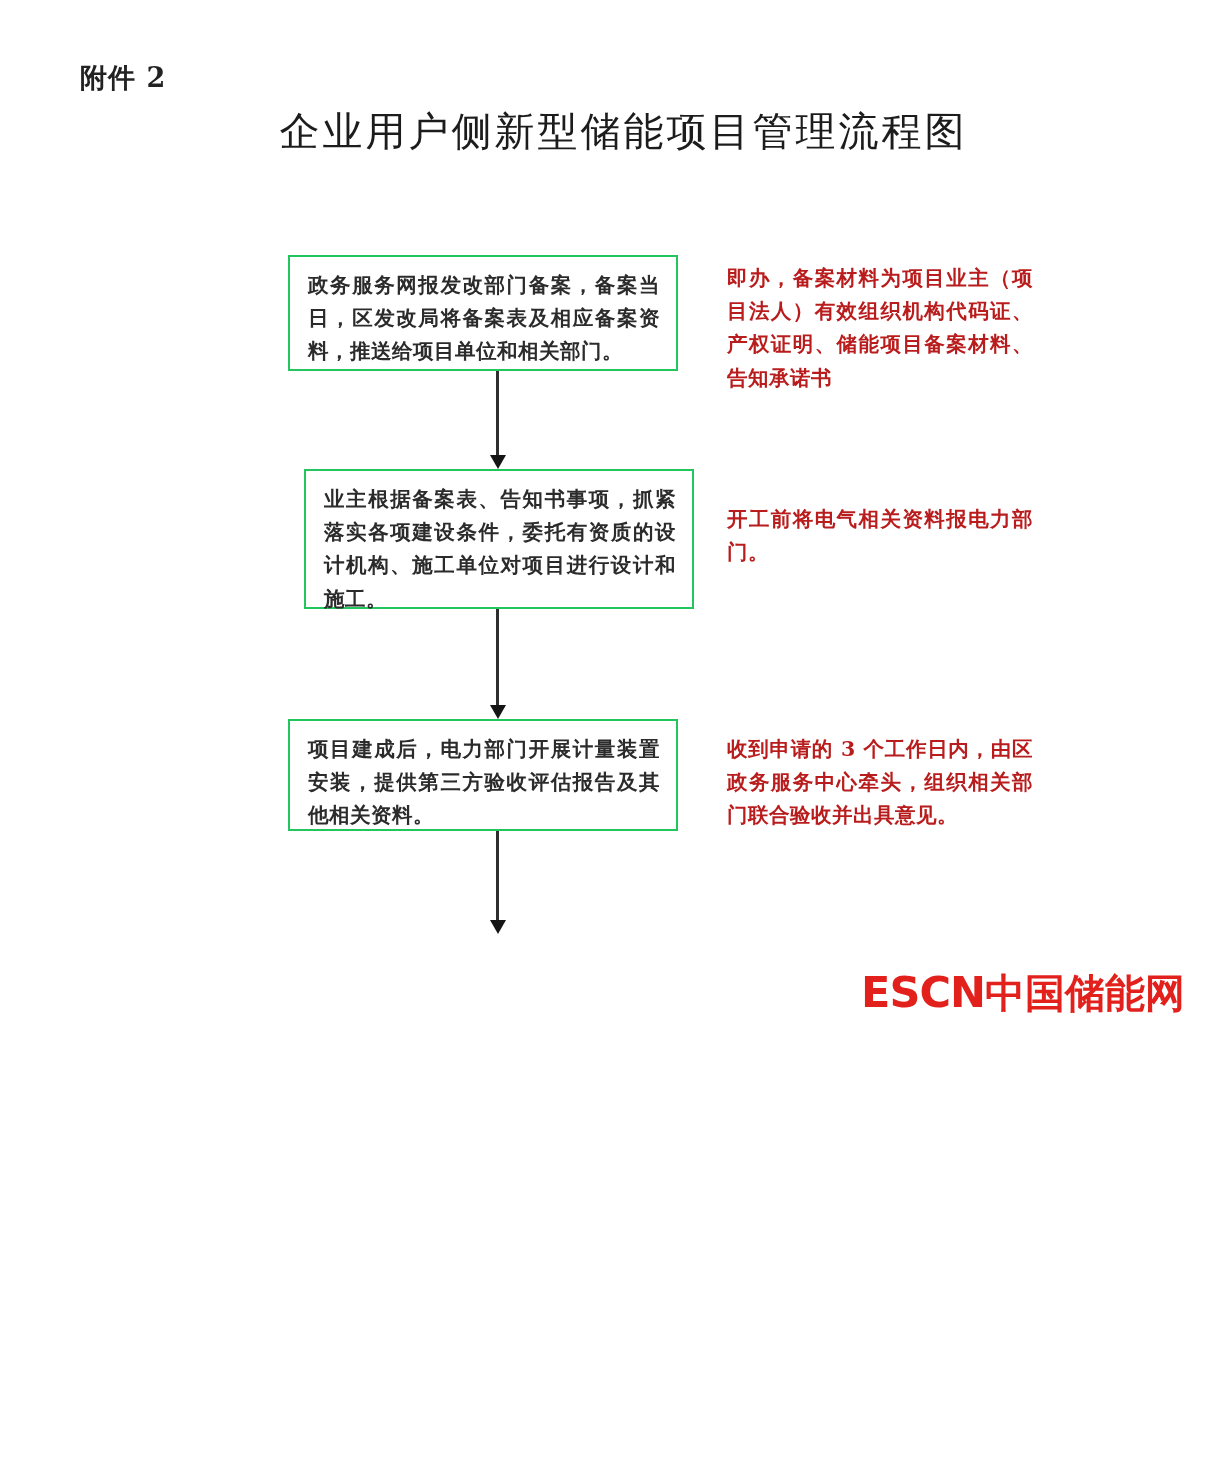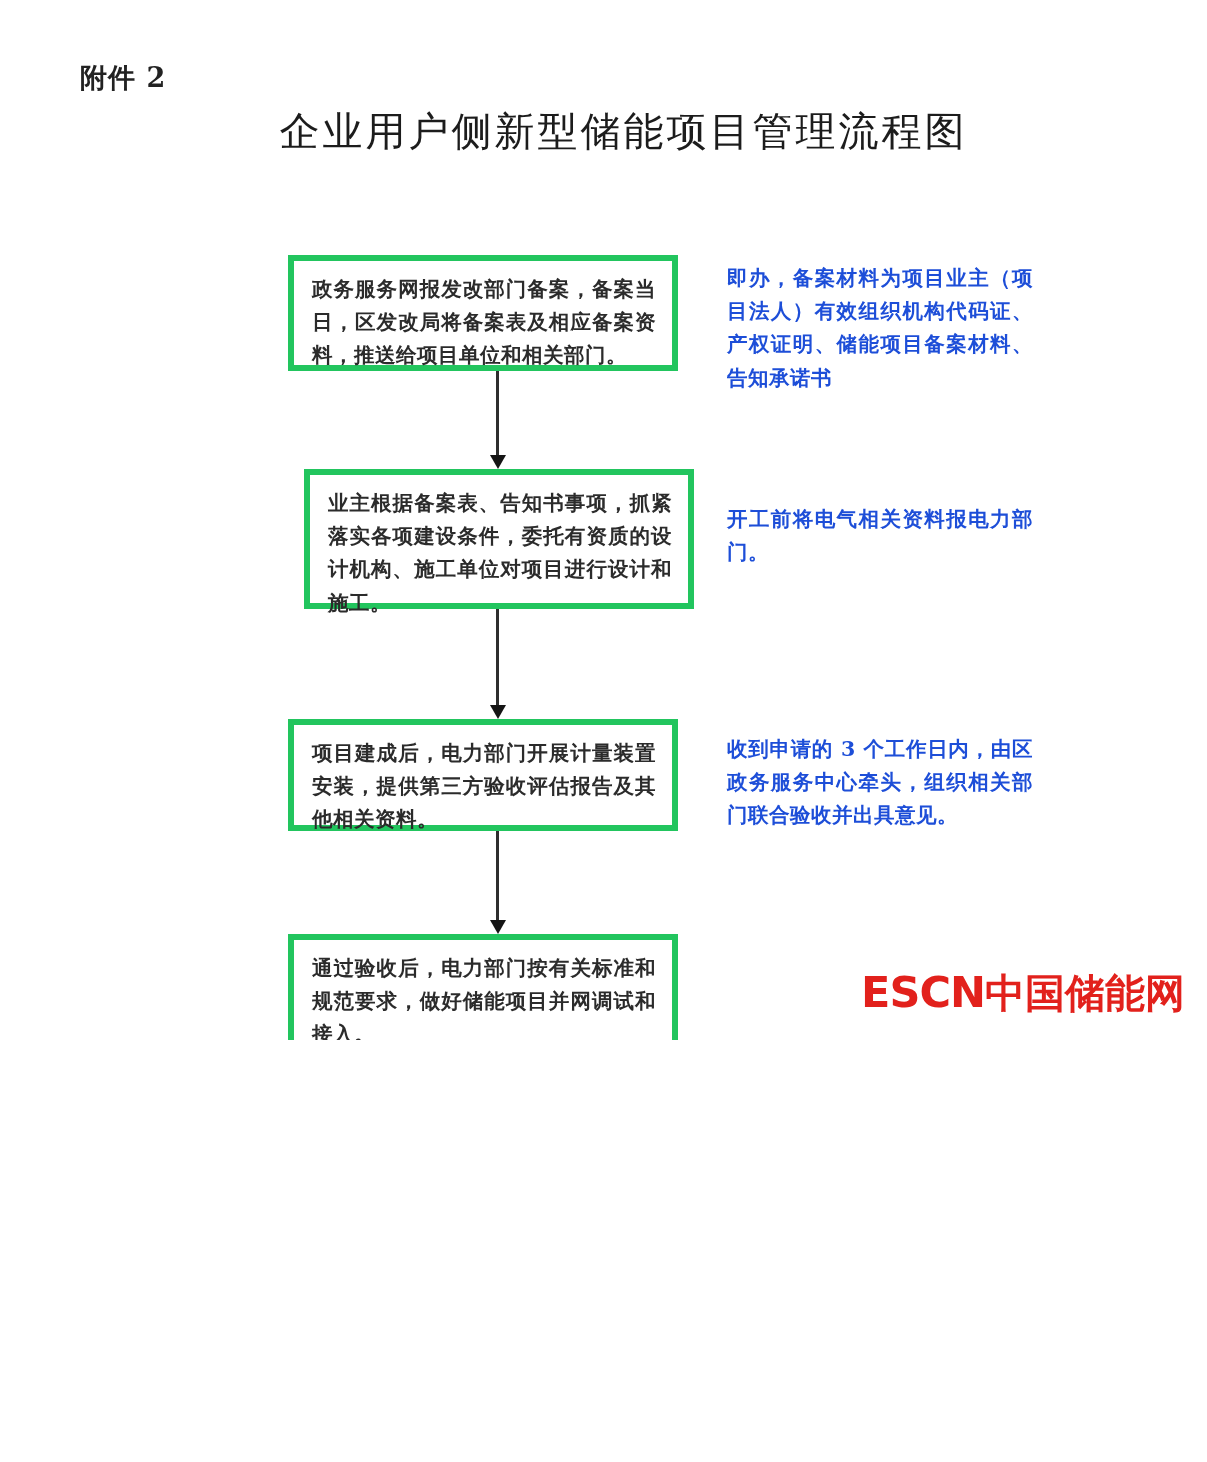--- a/index.html
+++ b/index.html
@@ -47,21 +47,21 @@
     font-family: "DejaVu Sans", "Liberation Sans", sans-serif;
     white-space: nowrap;
   }
 
   
   .flow-box {
     position: absolute;
     left: 288px;
     width: 390px;
     box-sizing: border-box;
-    border: 6px solid #22c55e;
+    border: 2px solid #22c55e;
     background: #ffffff;
     font-family: "DejaVu Serif", "Liberation Serif", serif;
     font-size: 20.5px;
     font-weight: 600;
     line-height: 1.62;
     color: #2b2b2b;
     padding: 12px 16px 12px 18px;
     letter-spacing: 0.5px;
     text-align: justify;
     text-justify: inter-ideograph;
@@ -114,21 +114,21 @@
 
   
   .note {
     position: absolute;
     left: 727px;
     width: 306px;
     font-family: "DejaVu Serif", "Liberation Serif", serif;
     font-size: 20.5px;
     font-weight: 600;
     line-height: 1.62;
-    color: #1d4ed8;
+    color: #b91c1c;
     letter-spacing: 0.5px;
     text-align: justify;
     text-justify: inter-ideograph;
   }
   .note1 { top: 262px; }
   .note2 { top: 503px; }
   .note3 { top: 733px; }
   .note4 { top: 930px; }
 
   
@@ -180,21 +180,20 @@
     <div class="head"></div>
   </div>
 
   <div class="flow-box box3">项目建成后，电力部门开展计量装置安装，提供第三方验收评估报告及其他相关资料。</div>
 
   <div class="connector conn3">
     <div class="stem"></div>
     <div class="head"></div>
   </div>
 
-  <div class="flow-box box4">通过验收后，电力部门按有关标准和规范要求，做好储能项目并网调试和接入。</div>
 
   <div class="connector conn4">
     <div class="stem"></div>
     <div class="head"></div>
   </div>
 
 
   <div class="note note1">即办，备案材料为项目业主（项目法人）有效组织机构代码证、产权证明、储能项目备案材料、告知承诺书</div>
 
   <div class="note note2">开工前将电气相关资料报电力部门。</div>

